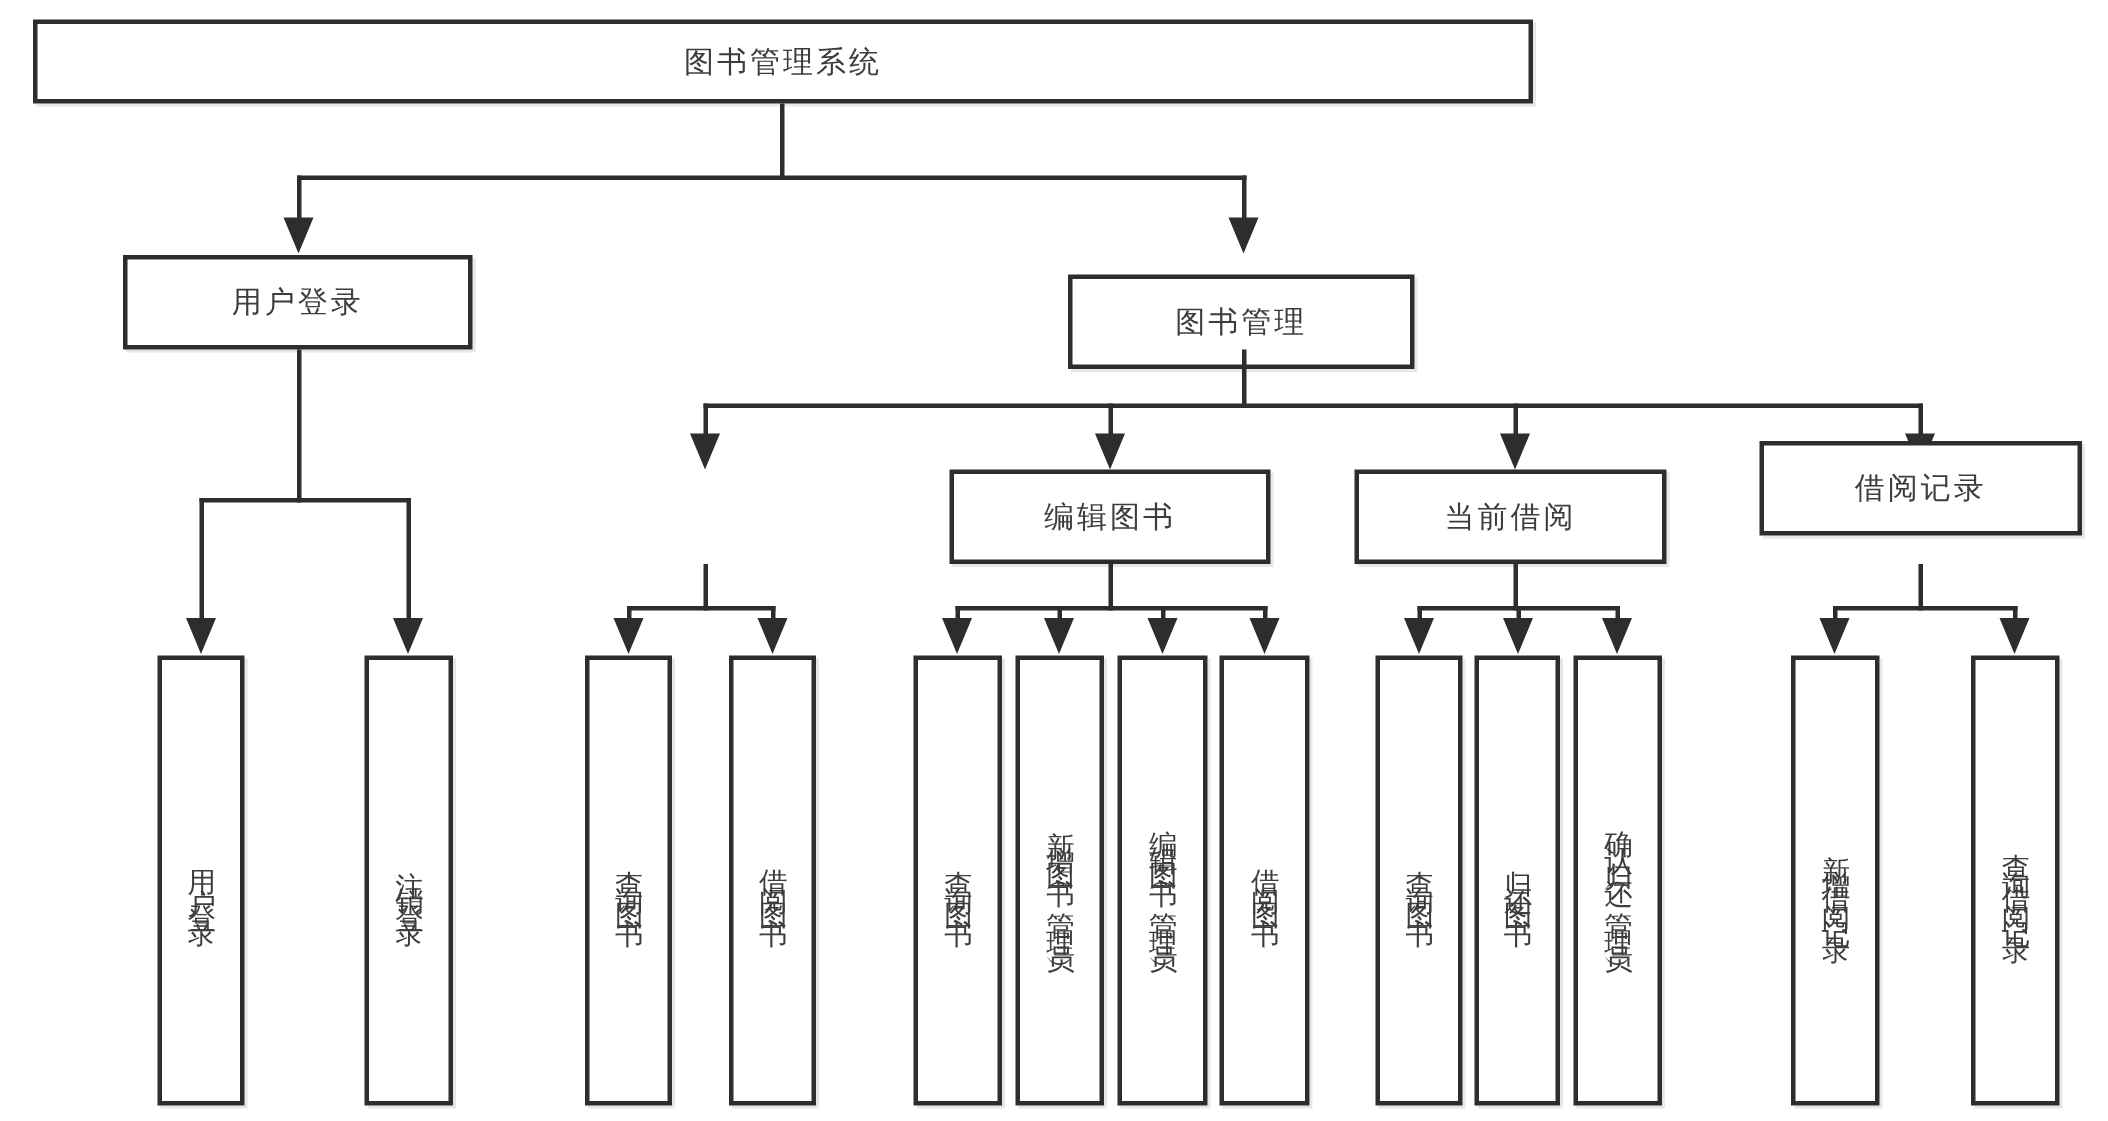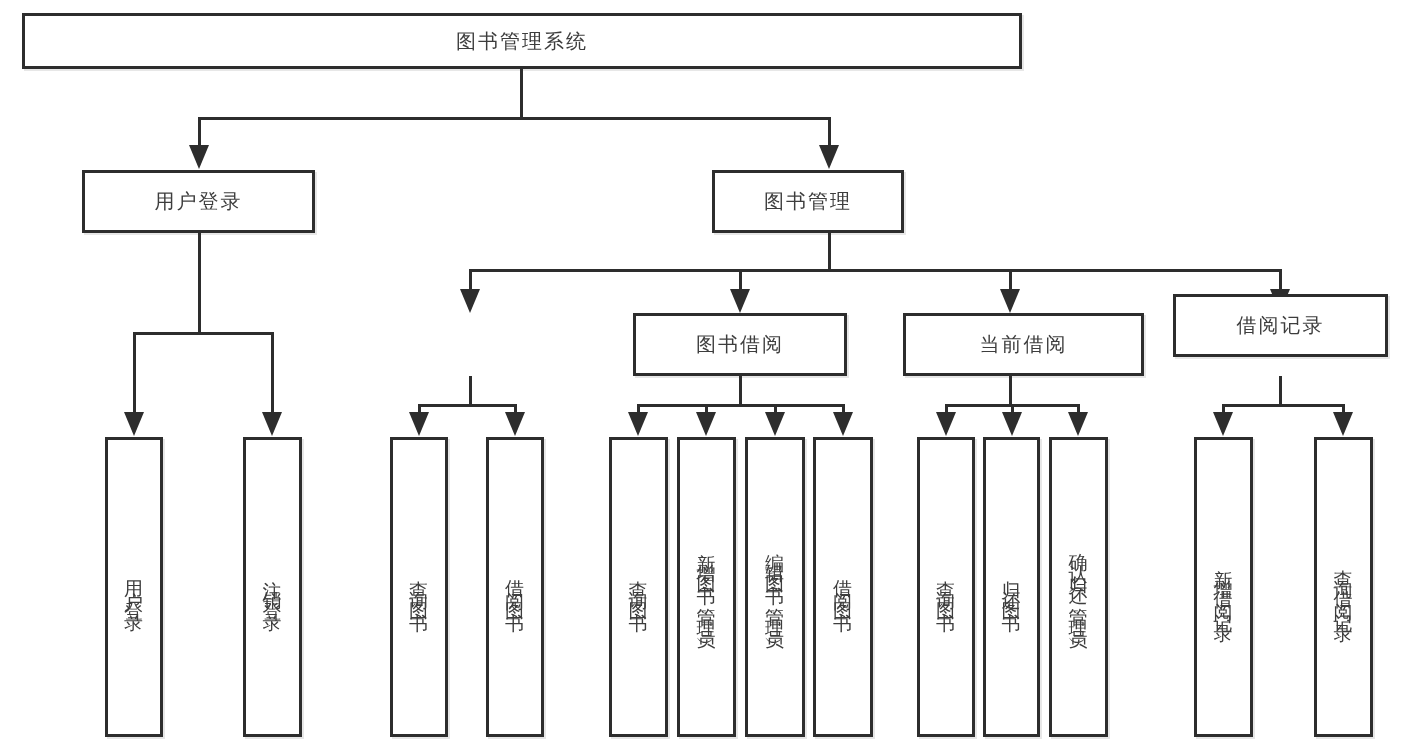--- a/index.html
+++ b/index.html
@@ -62,42 +62,42 @@
   <div class="box h" style="left:22px;top:13px;width:1000px;height:56px">图书管理系统</div>
 
   <div class="vline" style="left:520px;top:69px;width:3px;height:49px"></div>
   <div class="hline" style="left:198px;top:117px;width:633px;height:3px"></div>
   <div class="vline" style="left:198px;top:117px;width:3px;height:30px"></div>
   <div class="arrow" style="left:189px;top:145px"></div>
   <div class="vline" style="left:828px;top:117px;width:3px;height:30px"></div>
   <div class="arrow" style="left:819px;top:145px"></div>
 
   <div class="box h" style="left:82px;top:170px;width:233px;height:63px">用户登录</div>
-  <div class="box h" style="left:712px;top:170px;width:192px;height:63px">图书管理</div>
+  <div class="box h" style="left:712px;top:183px;width:231px;height:63px">图书管理</div>
 
   <div class="vline" style="left:198px;top:233px;width:3px;height:102px"></div>
   <div class="hline" style="left:133px;top:332px;width:141px;height:3px"></div>
   <div class="vline" style="left:133px;top:332px;width:3px;height:82px"></div>
   <div class="arrow" style="left:124px;top:412px"></div>
   <div class="vline" style="left:271px;top:332px;width:3px;height:82px"></div>
   <div class="arrow" style="left:262px;top:412px"></div>
 
   <div class="vline" style="left:828px;top:233px;width:3px;height:39px"></div>
   <div class="hline" style="left:469px;top:269px;width:813px;height:3px"></div>
   <div class="vline" style="left:469px;top:269px;width:3px;height:22px"></div>
   <div class="arrow" style="left:460px;top:289px"></div>
   <div class="vline" style="left:739px;top:269px;width:3px;height:22px"></div>
   <div class="arrow" style="left:730px;top:289px"></div>
   <div class="vline" style="left:1009px;top:269px;width:3px;height:22px"></div>
   <div class="arrow" style="left:1000px;top:289px"></div>
   <div class="vline" style="left:1279px;top:269px;width:3px;height:22px"></div>
   <div class="arrow" style="left:1270px;top:289px"></div>
 
-  <div class="box h" style="left:633px;top:313px;width:214px;height:63px">图书借阅</div>
-  <div class="box h" style="left:903px;top:313px;width:241px;height:63px">当前借阅</div>
+  <div class="box h" style="left:633px;top:313px;width:214px;height:63px">编辑图书</div>
+  <div class="box h" style="left:903px;top:313px;width:208px;height:63px">当前借阅</div>
   <div class="box h" style="left:1173px;top:294px;width:215px;height:63px">借阅记录</div>
 
   <div class="vline" style="left:469px;top:376px;width:3px;height:31px"></div>
   <div class="hline" style="left:418px;top:404px;width:99px;height:3px"></div>
   <div class="vline" style="left:418px;top:404px;width:3px;height:10px"></div>
   <div class="arrow" style="left:409px;top:412px"></div>
   <div class="vline" style="left:514px;top:404px;width:3px;height:10px"></div>
   <div class="arrow" style="left:505px;top:412px"></div>
 
   <div class="vline" style="left:739px;top:376px;width:3px;height:31px"></div>

